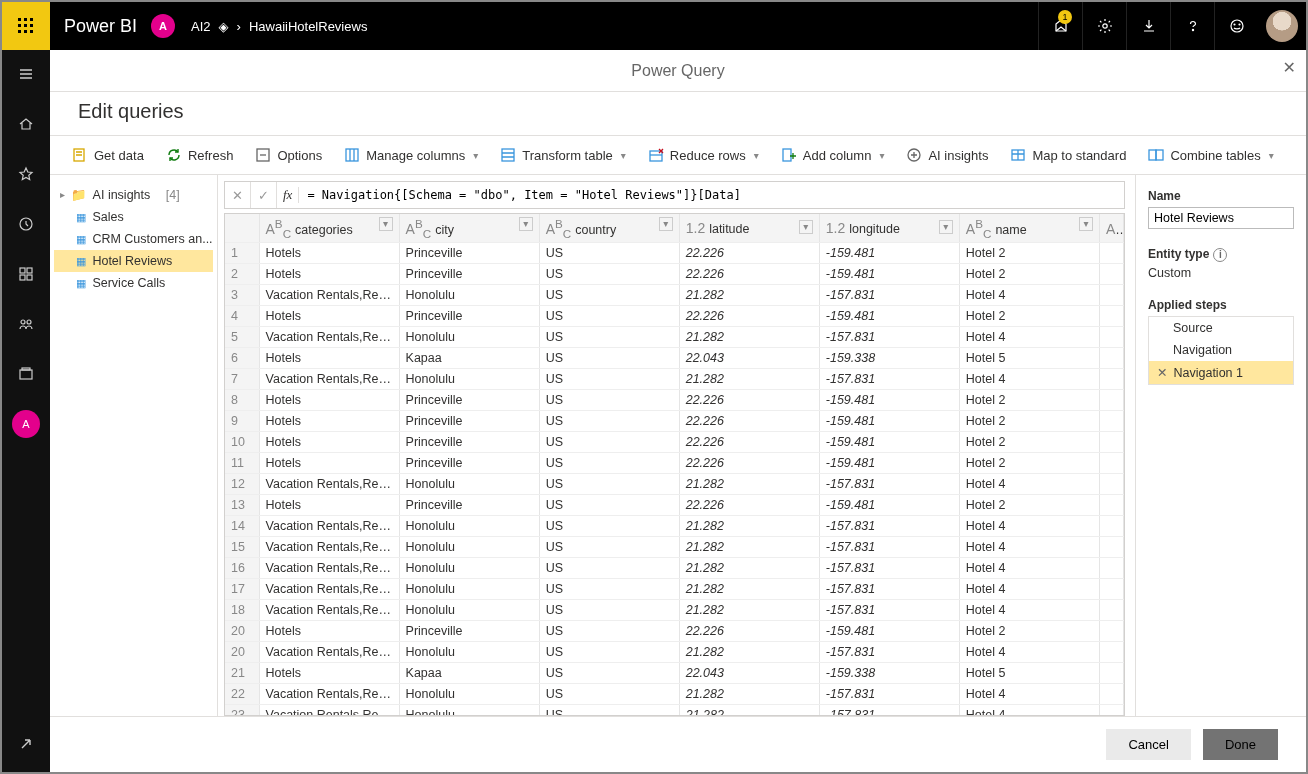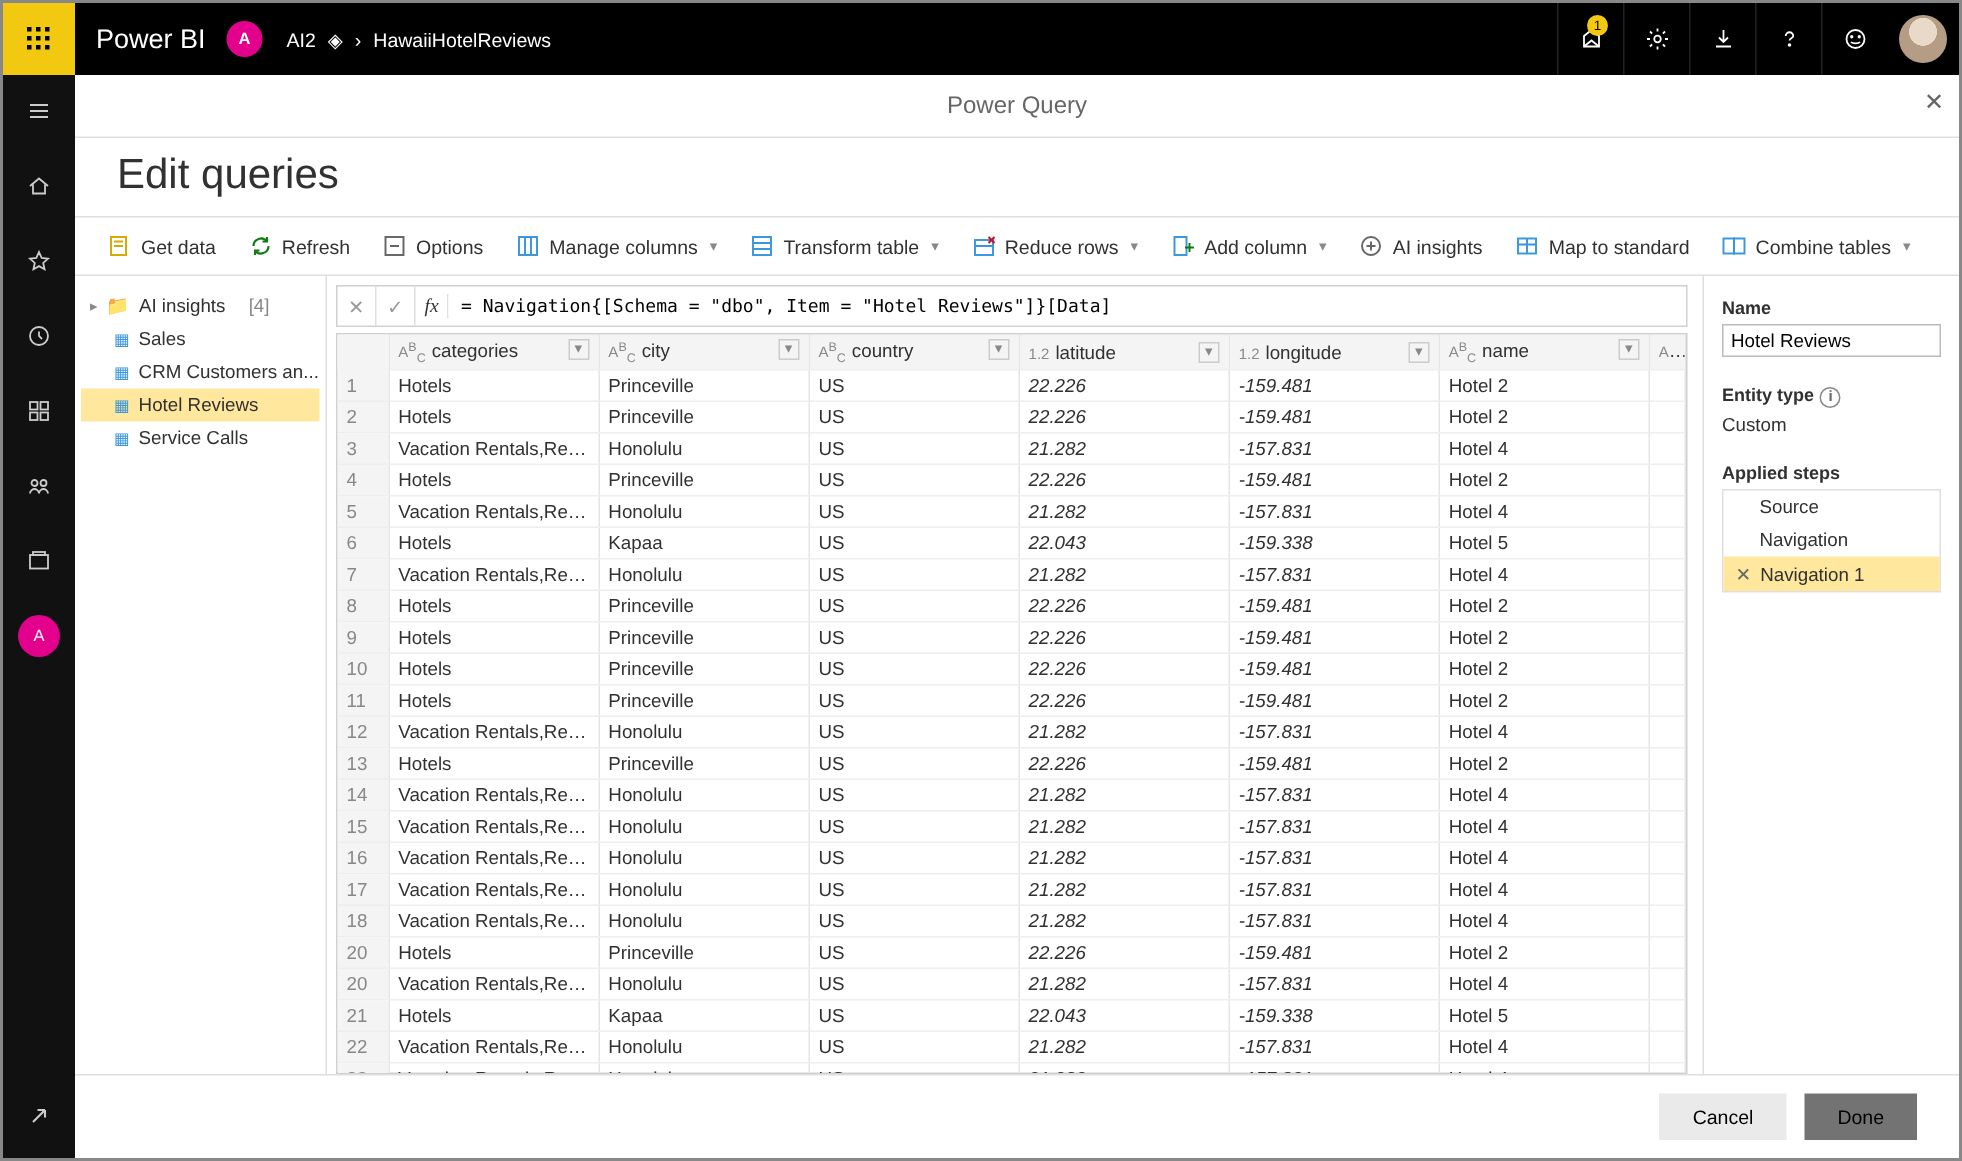--- a/index.html
+++ b/index.html
@@ -17,21 +17,21 @@
 .avatar { width: 32px; height: 32px; border-radius: 50%; background: #8a8886; margin: 0 8px; background: radial-gradient(circle at 50% 35%, #e8d9c9 35%, #b59c85 36%); }
 .main { display: flex; height: calc(100% - 48px); }
 .left-rail { width: 48px; background: #111; display: flex; flex-direction: column; align-items: center; padding-top: 6px; gap: 14px; color: #ccc; }
 .left-rail .rail-icon { width: 36px; height: 36px; display: flex; align-items: center; justify-content: center; cursor: pointer; font-size: 16px; }
 .rail-avatar { width: 28px; height: 28px; border-radius: 50%; background: #e3008c; color: #fff; font-size: 11px; display:flex; align-items:center; justify-content:center; }
 .rail-bottom { margin-top: auto; margin-bottom: 10px; }
 .content { flex: 1; display: flex; flex-direction: column; background: #fff; position: relative; }
 .pq-header { height: 42px; border-bottom: 1px solid #e1dfdd; display: flex; align-items: center; position: relative; }
 .pq-title-center { position:absolute; left:50%; transform: translateX(-50%); color: #666; font-size: 16px; }
 .close-x { position: absolute; right: 10px; top: 8px; color: #666; cursor: pointer; font-size: 16px; }
-.edit-title { font-size: 28px; font-weight: 300; padding: 8px 28px 12px 28px; color: #323130; }
+.edit-title { font-size: 20px; font-weight: 300; padding: 8px 28px 12px 28px; color: #323130; }
 .ribbon { height: 40px; border-top: 1px solid #e1dfdd; border-bottom: 1px solid #e1dfdd; display: flex; align-items: center; padding: 0 18px; gap: 14px; color: #323130; }
 .ribbon-btn { display: flex; align-items: center; gap: 6px; padding: 4px 4px; cursor: pointer; font-size: 13px; }
 .ribbon-ico { width: 16px; height: 16px; display: inline-block; }
 .chev { color: #888; font-size: 10px; margin-left:2px;}
 .workspace-body { flex: 1; display: flex; overflow: hidden; }
 .queries-pane { width: 168px; border-right: 1px solid #e1dfdd; padding: 8px 4px; overflow:auto; }
 .tree-item { display: flex; align-items: center; gap: 6px; padding: 4px 6px; cursor: pointer; white-space: nowrap; overflow: hidden; text-overflow: ellipsis; font-size: 12.5px; }
 .tree-item.selected { background: #ffe79e; }
 .tree-folder-ico { color: #dba816; }
 .tree-table-ico { color: #3a96dd; font-size: 11px; }
@@ -39,21 +39,21 @@
 .formula-bar { display: flex; align-items: center; border: 1px solid #d2d0ce; height: 28px; margin-bottom: 4px; }
 .formula-btn { width: 26px; height: 100%; display:flex; align-items:center; justify-content:center; color: #999; border-right: 1px solid #e1dfdd; cursor:pointer; }
 .formula-fx { font-style: italic; font-family: Georgia, serif; padding: 0 6px; border-right: 1px solid #e1dfdd; }
 .formula-input { flex:1; padding: 0 8px; font-family: Consolas, monospace; font-size: 12px; border:none; outline:none; }
 .grid-wrap { flex:1; overflow: auto; border: 1px solid #d2d0ce; position: relative; }
 table.grid { border-collapse: collapse; width: 100%; font-size: 12.5px; table-layout: fixed; }
 table.grid th, table.grid td { border-right: 1px solid #e5e5e5; border-bottom: 1px solid #eee; padding: 3px 6px; text-align: left; white-space: nowrap; overflow: hidden; text-overflow: ellipsis; height: 21px; }
 table.grid th { background: #f4f4f4; font-weight: normal; position: sticky; top: 0; }
 .rownum { width: 34px; text-align: right; color: #888; background: #f4f4f4; border-right: 1px solid #d2d0ce;}
 .col-dd { float: right; color: #888; font-size: 10px; border:1px solid #ccc; width:14px; height:14px; line-height:12px; text-align:center; cursor:pointer; }
-.type-ico { color: #888; font-size: 10px; margin-right: 4px; }
+.type-ico { color: #888; font-size: 14px; margin-right: 4px; }
 .num-cell { text-align: right; font-style: italic; padding-right: 8px !important; }
 .props-pane { width: 170px; padding: 10px 12px; font-size: 12.5px; overflow:auto;}
 .props-label { font-size: 12px; color: #323130; margin-top: 4px; margin-bottom: 4px; font-weight: 600; }
 .props-input { width: 100%; border: 1px solid #bbb; padding: 3px 5px; font-size: 12.5px; }
 .info-ico { display: inline-block; width: 14px; height: 14px; border: 1px solid #888; border-radius: 50%; font-size: 10px; text-align: center; line-height: 12px; color: #666; margin-left: 4px; }
 .steps-list { border: 1px solid #e1dfdd; margin-top: 4px; }
 .step-item { padding: 4px 8px; cursor: pointer; }
 .step-item.selected { background: #ffe79e; }
 .step-item .del { color: #666; margin-right: 6px; }
 .footer { height: 56px; border-top: 1px solid #e1dfdd; display: flex; align-items: center; justify-content: flex-end; padding: 0 28px; gap: 12px; }

